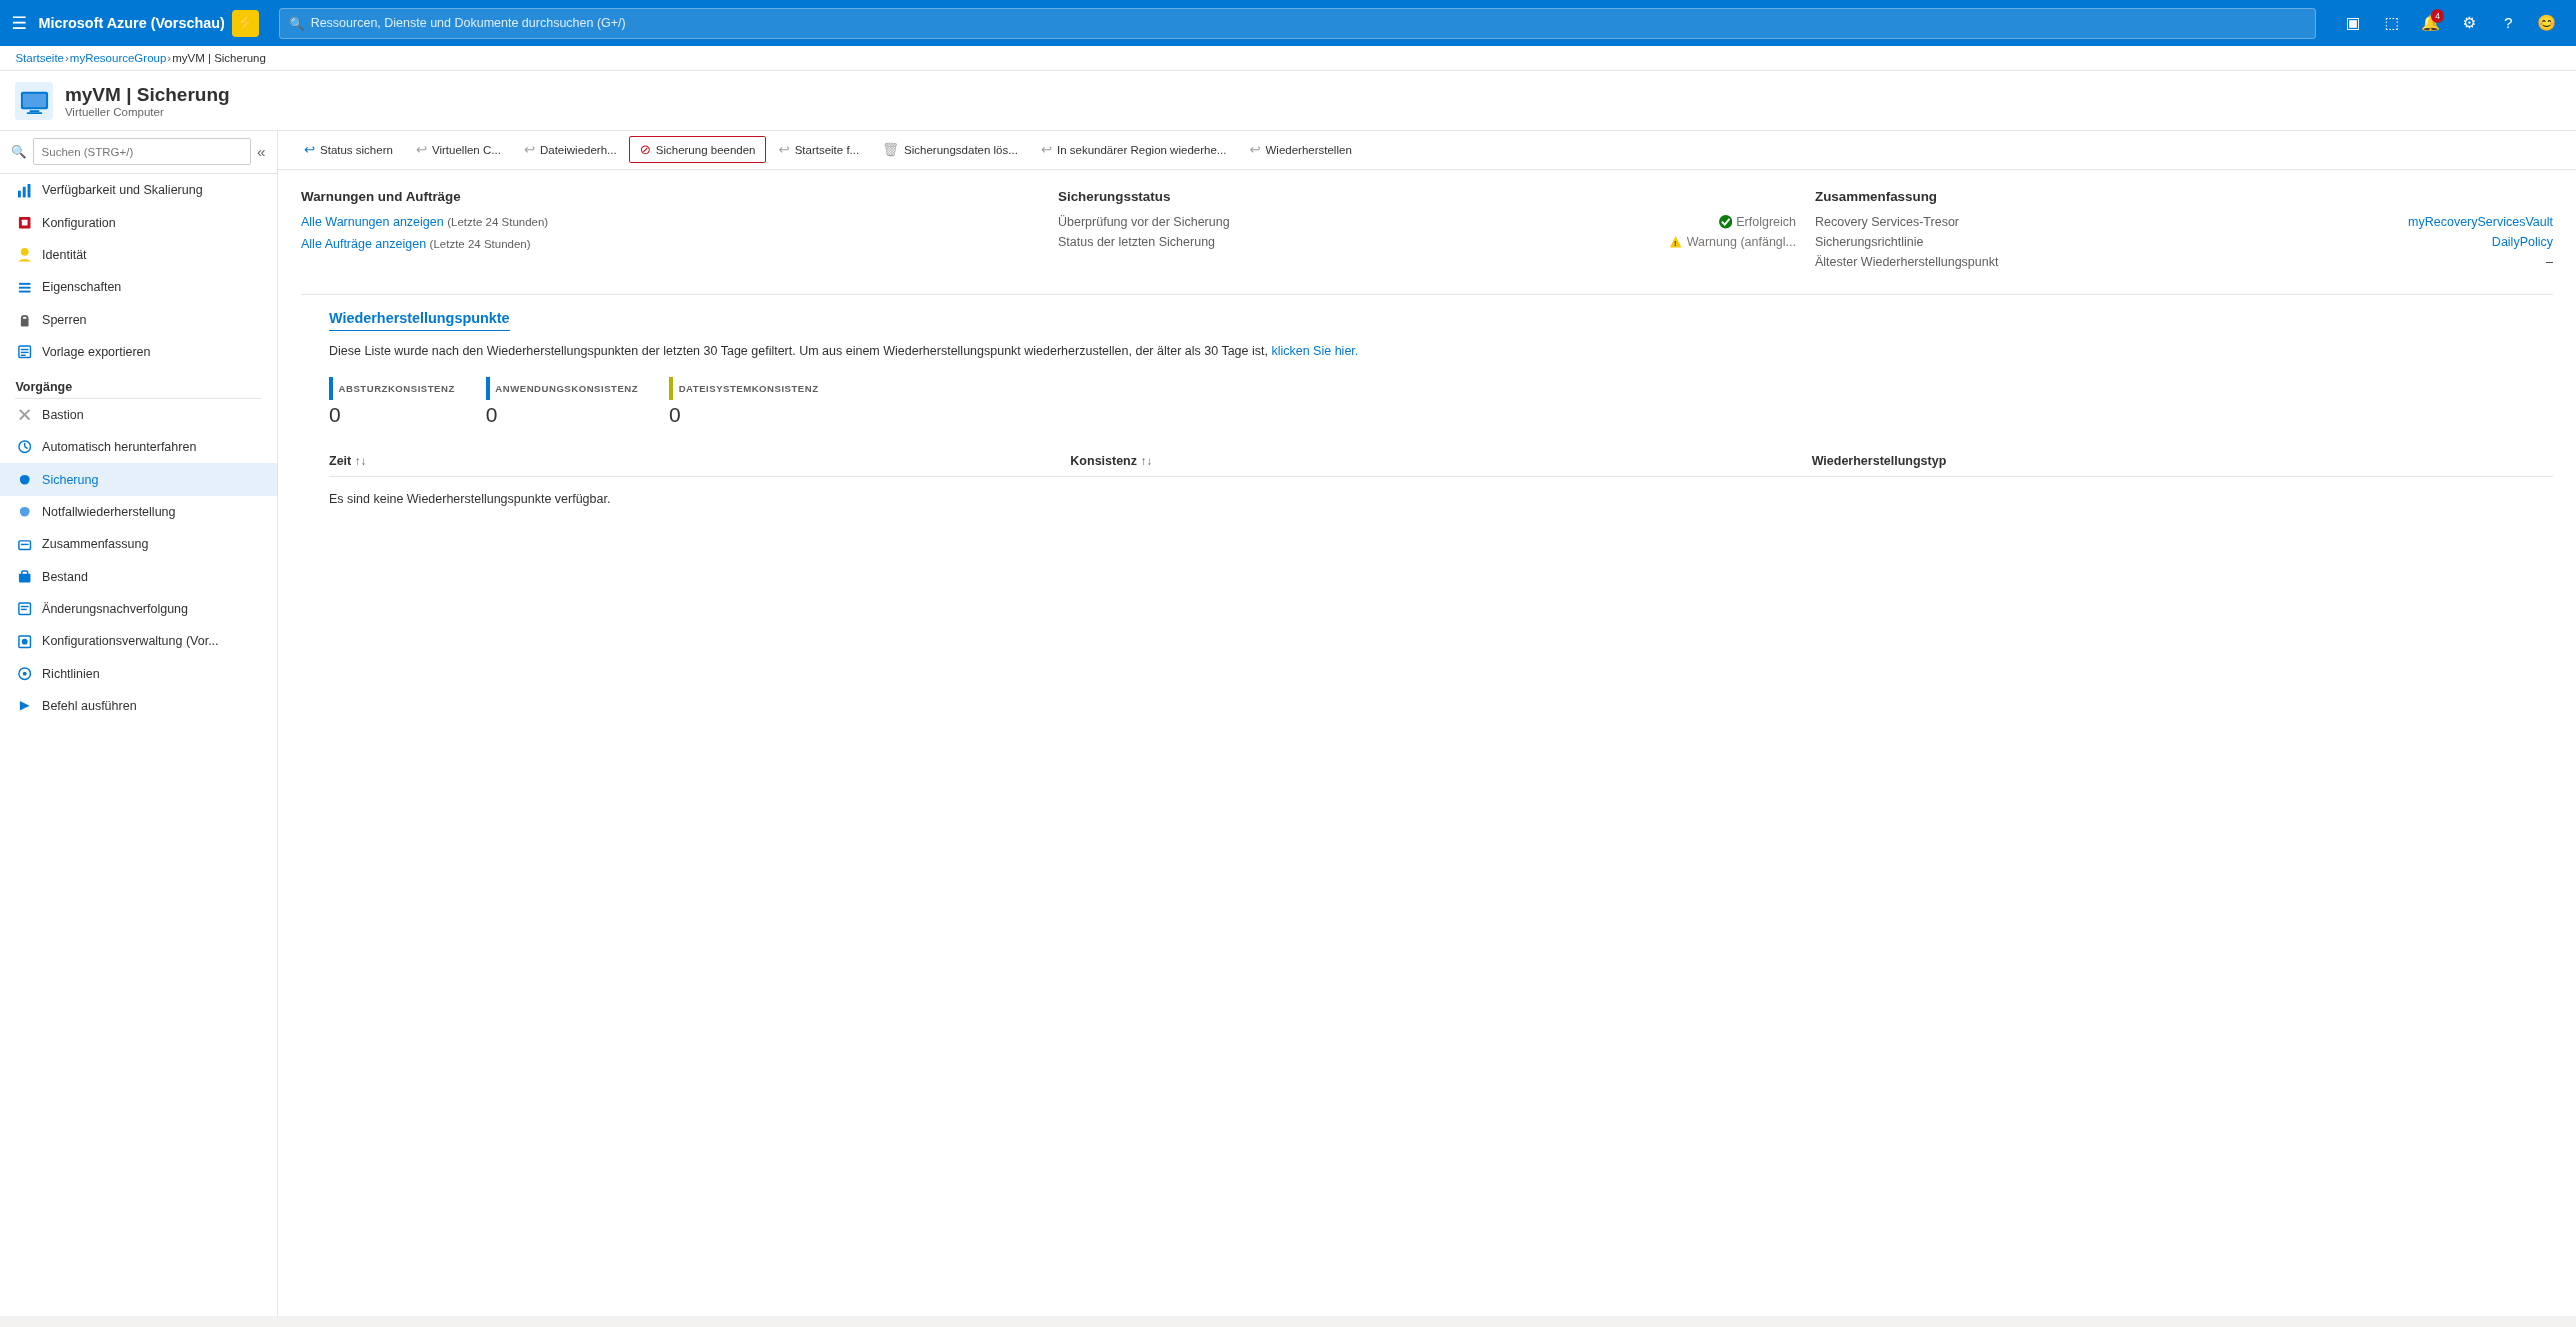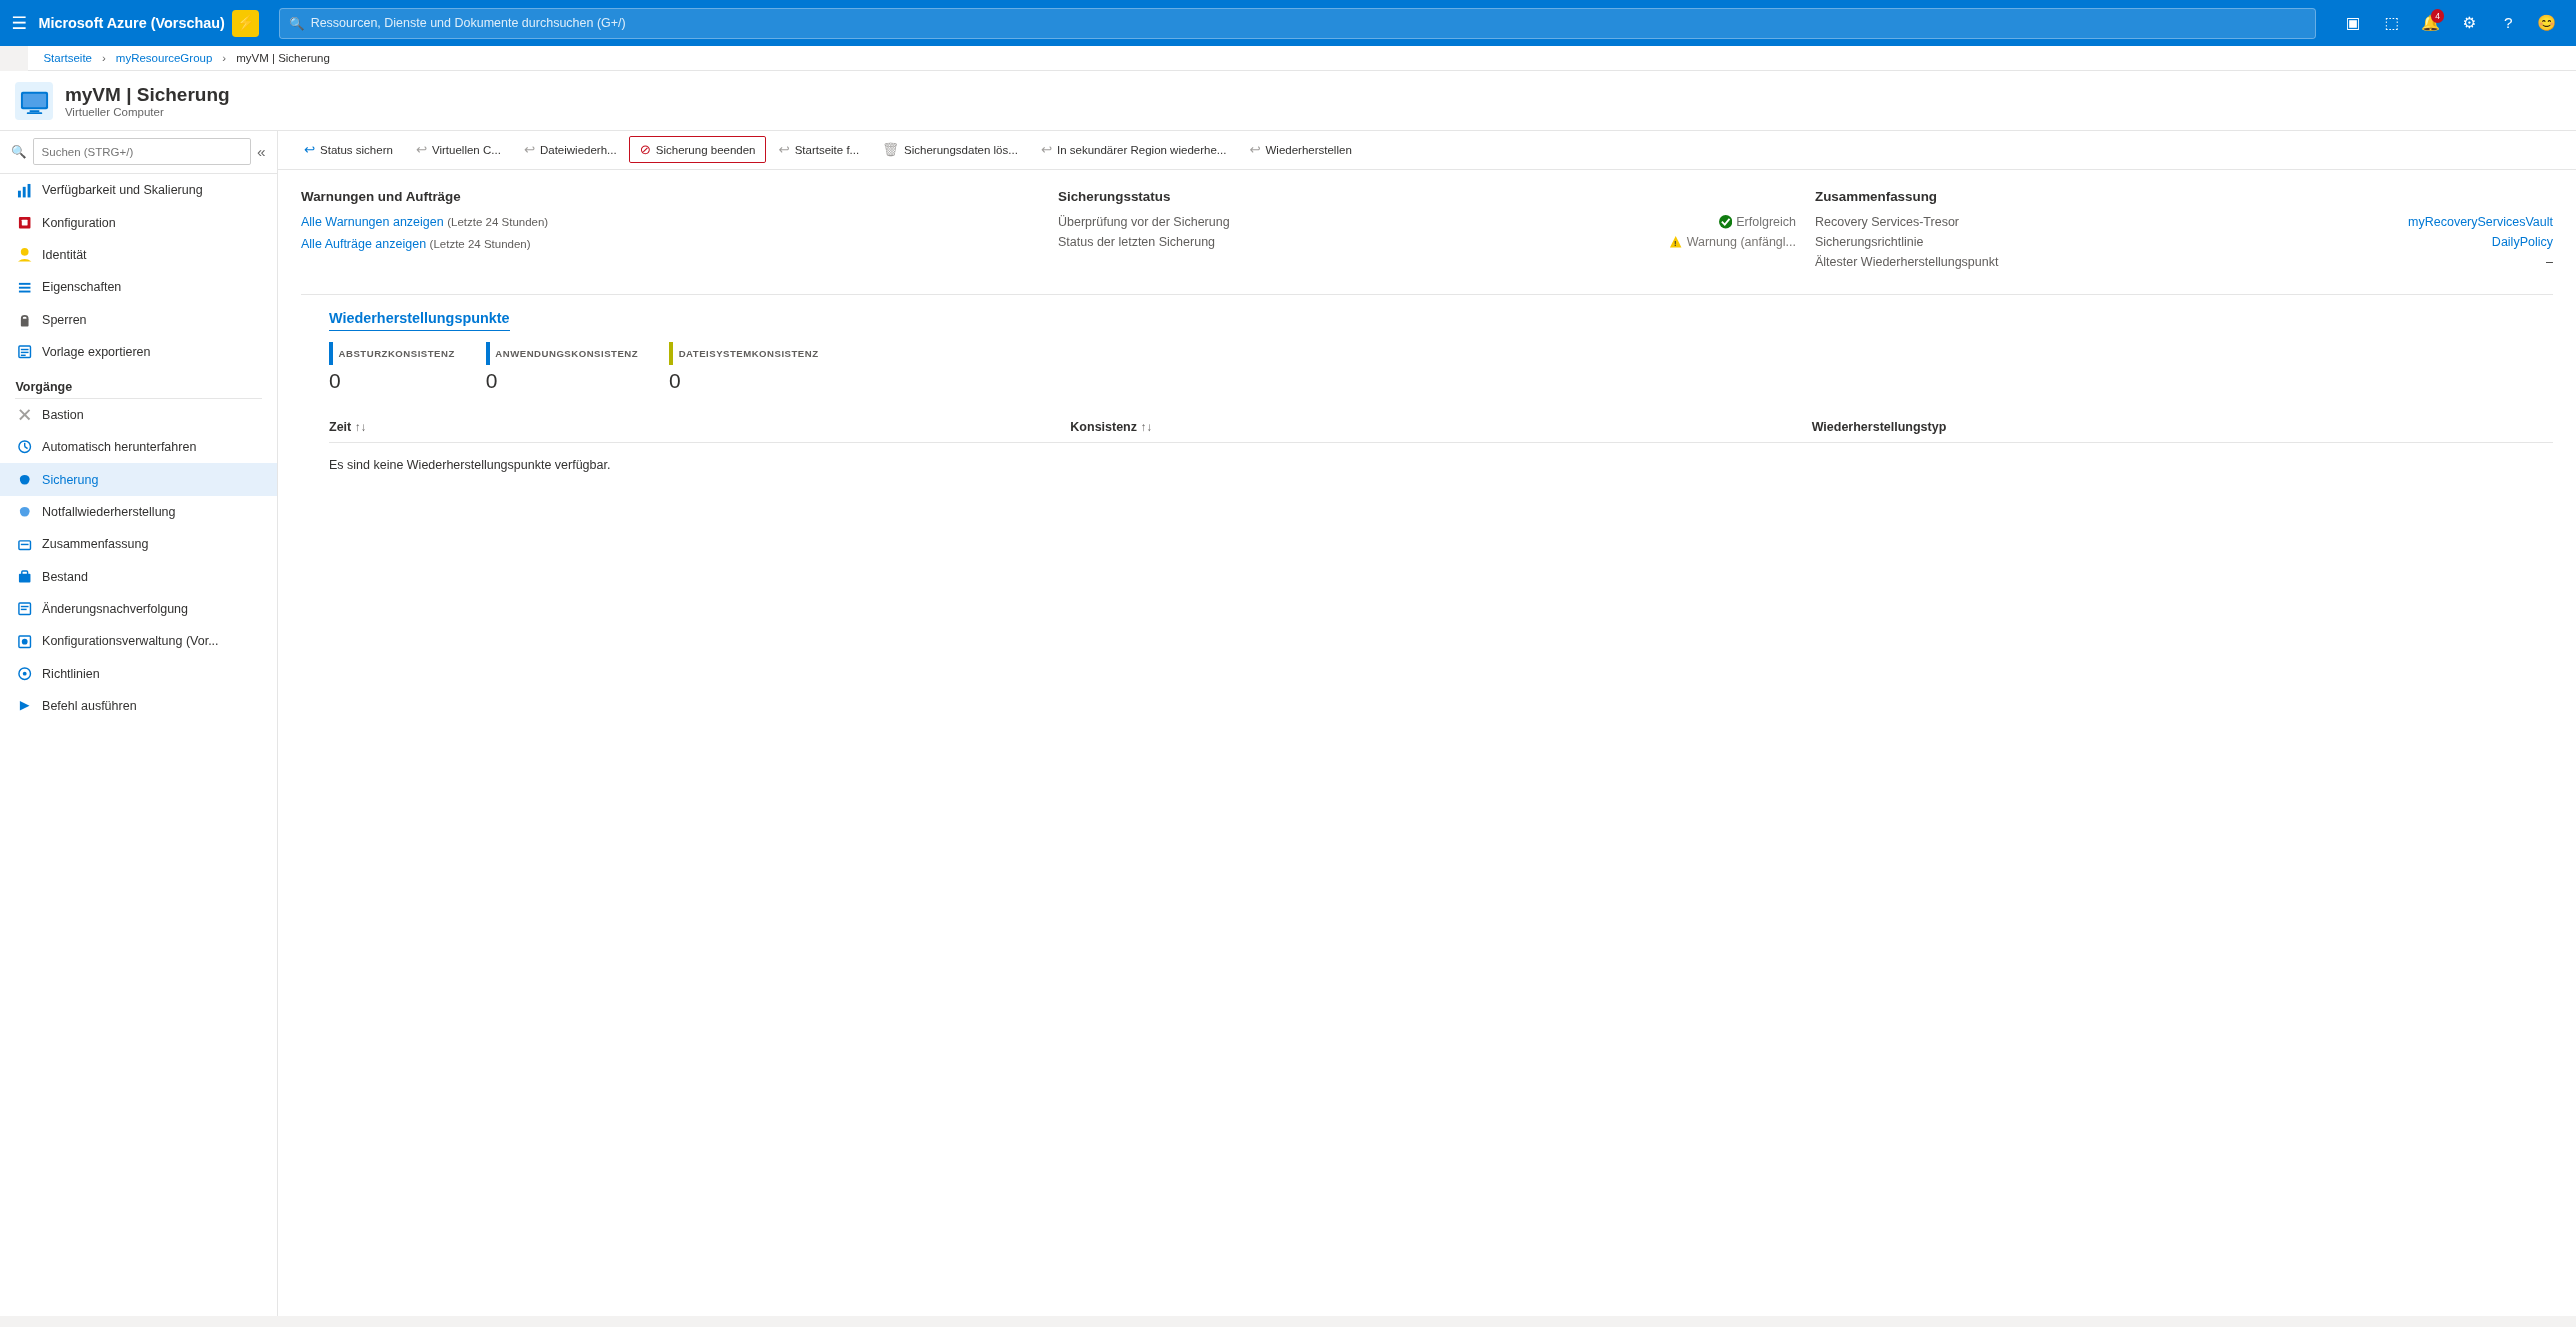--- a/index.html
+++ b/index.html
@@ -39,21 +39,21 @@
     .badge {
       position: absolute; top: 3.8px; right: 3.8px;
       background: #c50f1f; color: white; font-size: 8.6px; border-radius: 50%;
       width: 13.4px; height: 13.4px; display: flex; align-items: center; justify-content: center;
     }
 
     
     .breadcrumb {
       background: white; border-bottom: 1px solid #e5e5e5;
       padding: 5.8px 15.4px; font-size: 11.5px; color: #0078d4;
-      display: flex; align-items: center; gap: 10px; margin-left: 28px;
+      display: flex; align-items: center; gap: 1px;
     }
     .breadcrumb-sep { color: #666; }
     .breadcrumb-current { color: #323130; }
 
     
     .page-header {
       background: white; padding: 11.5px 15.4px 9.6px;
       border-bottom: 1px solid #e5e5e5;
       display: flex; align-items: center; gap: 11.5px;
     }
@@ -480,20 +480,24 @@
             <span class="info-label">Ältester Wiederherstellungspunkt</span>
             <span class="info-value">–</span>
           </div>
         </div>
       </div>
 
       <hr class="divider">
 
       <div class="rp-section">
         <div class="rp-title">Wiederherstellungspunkte</div>
+        <p class="rp-info-text">
+          <span>Diese Liste wurde nach den Wiederherstellungspunkten der letzten 30 Tage gefiltert. Um aus einem Wiederherstellungspunkt wiederherzustellen, der älter als 30 Tage ist,</span>
+          <a class="link-blue">klicken Sie hier.</a>
+        </p>
 
         
         <div class="rp-counters">
           <div class="rp-counter">
             <div class="rp-counter-row">
               <div class="rp-counter-bar" style="background:#0078d4; display:inline-block; width:3.8px; height:23px; margin-right:5.8px; vertical-align:middle;"></div>
               <span class="rp-counter-label">ABSTURZKONSISTENZ</span>
             </div>
             <div class="rp-counter-value">0</div>
           </div>

